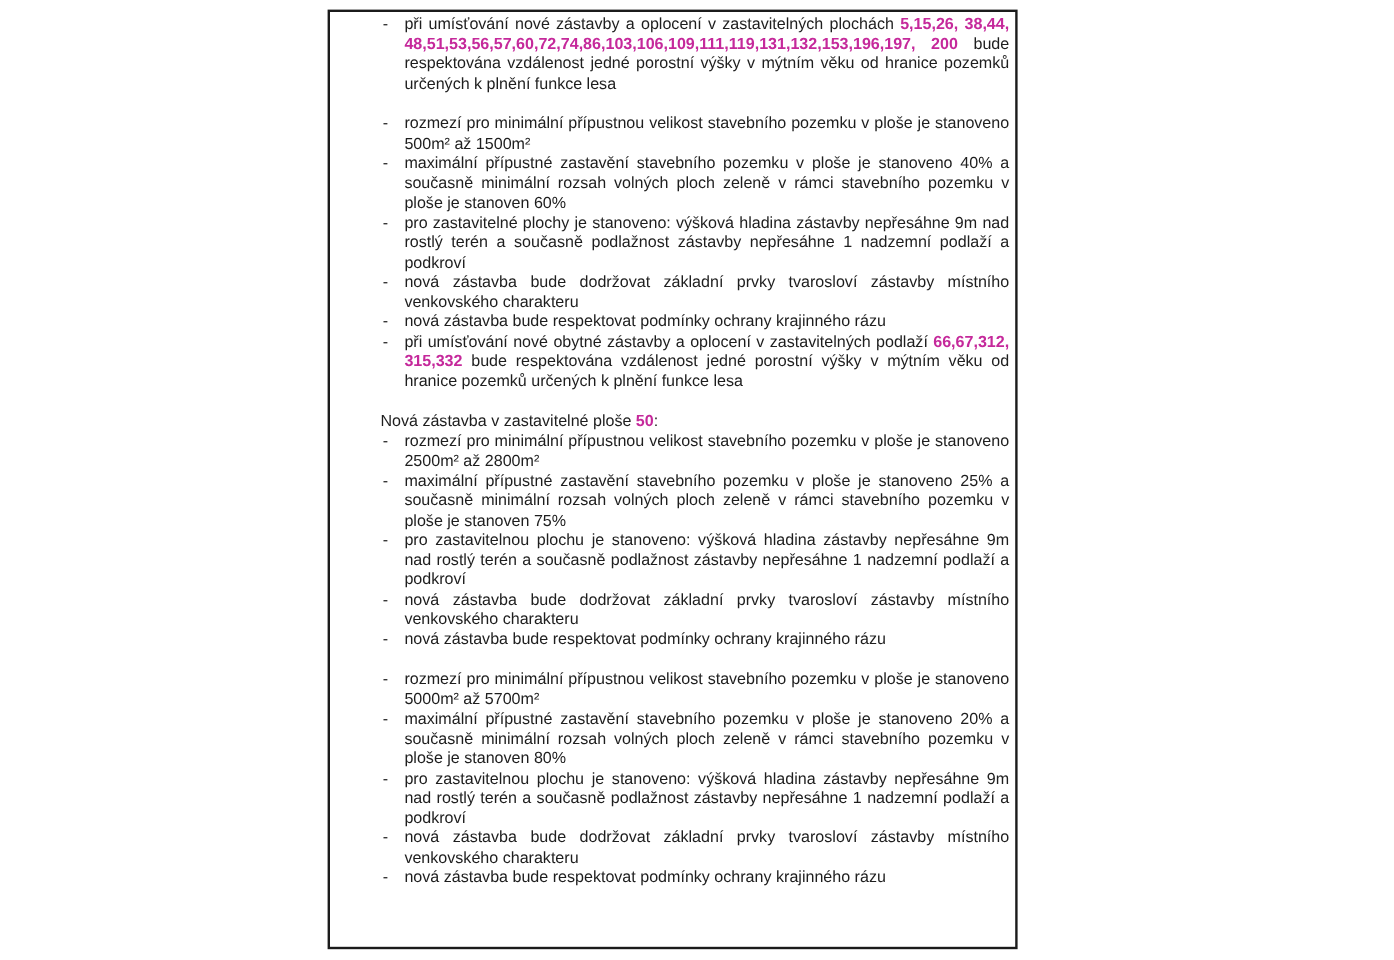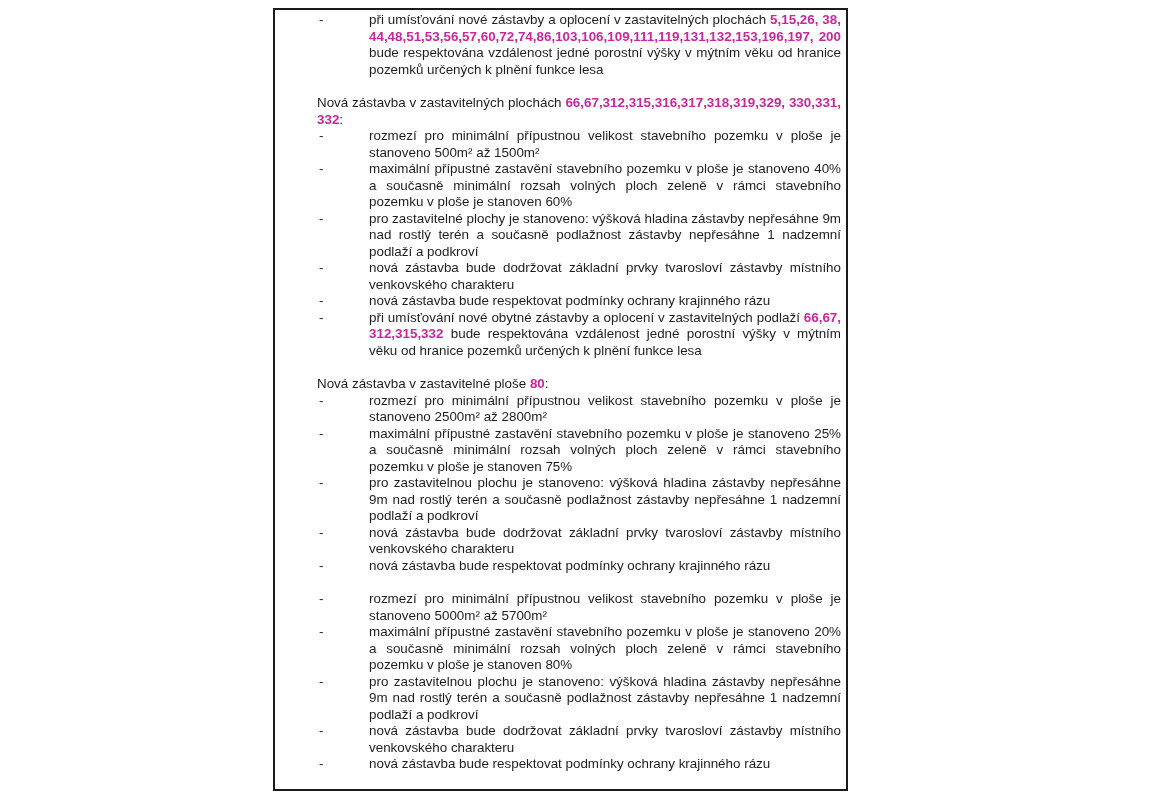--- a/index.html
+++ b/index.html
@@ -38,37 +38,36 @@
   .section + .section { margin-top: 17px; }
   .para { text-align: justify; }
   .bullet { display: flex; align-items: flex-start; }
   .dash {
     flex: 0 0 20px;
     width: 20px;
     text-align: left;
     padding-left: 2px;
     box-sizing: border-box;
   }
-  .btext { flex: 1 1 auto; text-align: justify; margin-left: 32px; }
+  .btext { flex: 1 1 auto; text-align: justify; }
   .accent { font-weight: bold; }
 </style>
 <style>.accent{color:#c5299b;} .doc-text{color:#1e1e1e;}</style></head>
 <body>
 
 <div class="stage">
   <div class="doc-box" style="border-color: rgb(27, 27, 27);">
     <div class="doc-text" id="doc-body">
         <div class="section">
           <div class="bullet">
             <span class="dash">-</span>
             <div class="btext"><span>při umísťování nové zástavby a oplocení v zastavitelných plochách </span><span class="accent">5,​15,​26,​ 38,​44,​48,​51,​53,​56,​57,​60,​72,​74,​86,​103,​106,​109,​111,​119,​131,​132,​153,​196,​197,​ 200</span><span> bude respektována vzdálenost jedné porostní výšky v mýtním věku od hranice pozemků určených k plnění funkce lesa</span></div>
           </div>
         </div>
         <div class="section">
-          <div class="para"><span>Nová zástavba v zastavitelných plochách </span><span class="accent">66,​67,​312,​315,​316,​317,​318,​319,​329,​ 330,​331,​332</span><span>:</span></div>
           <div class="bullet">
             <span class="dash">-</span>
             <div class="btext"><span>rozmezí pro minimální přípustnou velikost stavebního pozemku v ploše je stanoveno 500m² až 1500m²</span></div>
           </div>
           <div class="bullet">
             <span class="dash">-</span>
             <div class="btext"><span>maximální přípustné zastavění stavebního pozemku v ploše je stanoveno 40% a současně minimální rozsah volných ploch zeleně v rámci stavebního pozemku v ploše je stanoven 60%</span></div>
           </div>
           <div class="bullet">
             <span class="dash">-</span>
@@ -81,21 +80,21 @@
           <div class="bullet">
             <span class="dash">-</span>
             <div class="btext"><span>nová zástavba bude respektovat podmínky ochrany krajinného rázu</span></div>
           </div>
           <div class="bullet">
             <span class="dash">-</span>
             <div class="btext"><span>při umísťování nové obytné zástavby a oplocení v zastavitelných podlaží </span><span class="accent">66,​67,​312,​315,​332</span><span> bude respektována vzdálenost jedné porostní výšky v mýtním věku od hranice pozemků určených k plnění funkce lesa</span></div>
           </div>
         </div>
         <div class="section">
-          <div class="para"><span>Nová zástavba v zastavitelné ploše </span><span class="accent">80</span><span>:</span></div>
+          <div class="para"><span>Nová zástavba v zastavitelné ploše </span><span class="accent">50</span><span>:</span></div>
           <div class="bullet">
             <span class="dash">-</span>
             <div class="btext"><span>rozmezí pro minimální přípustnou velikost stavebního pozemku v ploše je stanoveno 2500m² až 2800m²</span></div>
           </div>
           <div class="bullet">
             <span class="dash">-</span>
             <div class="btext"><span>maximální přípustné zastavění stavebního pozemku v ploše je stanoveno 25% a současně minimální rozsah volných ploch zeleně v rámci stavebního pozemku v ploše je stanoven 75%</span></div>
           </div>
           <div class="bullet">
             <span class="dash">-</span>

